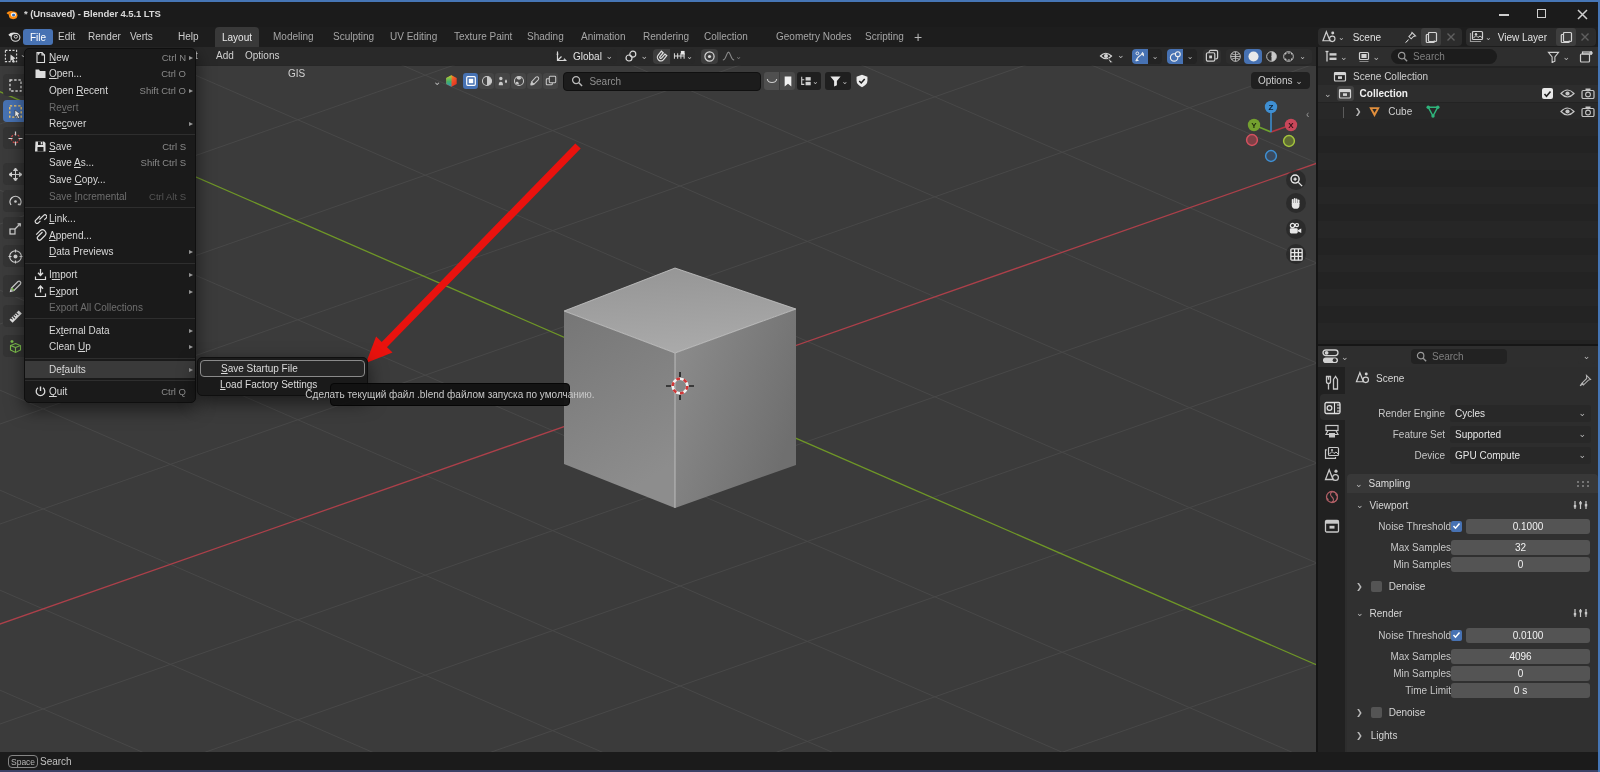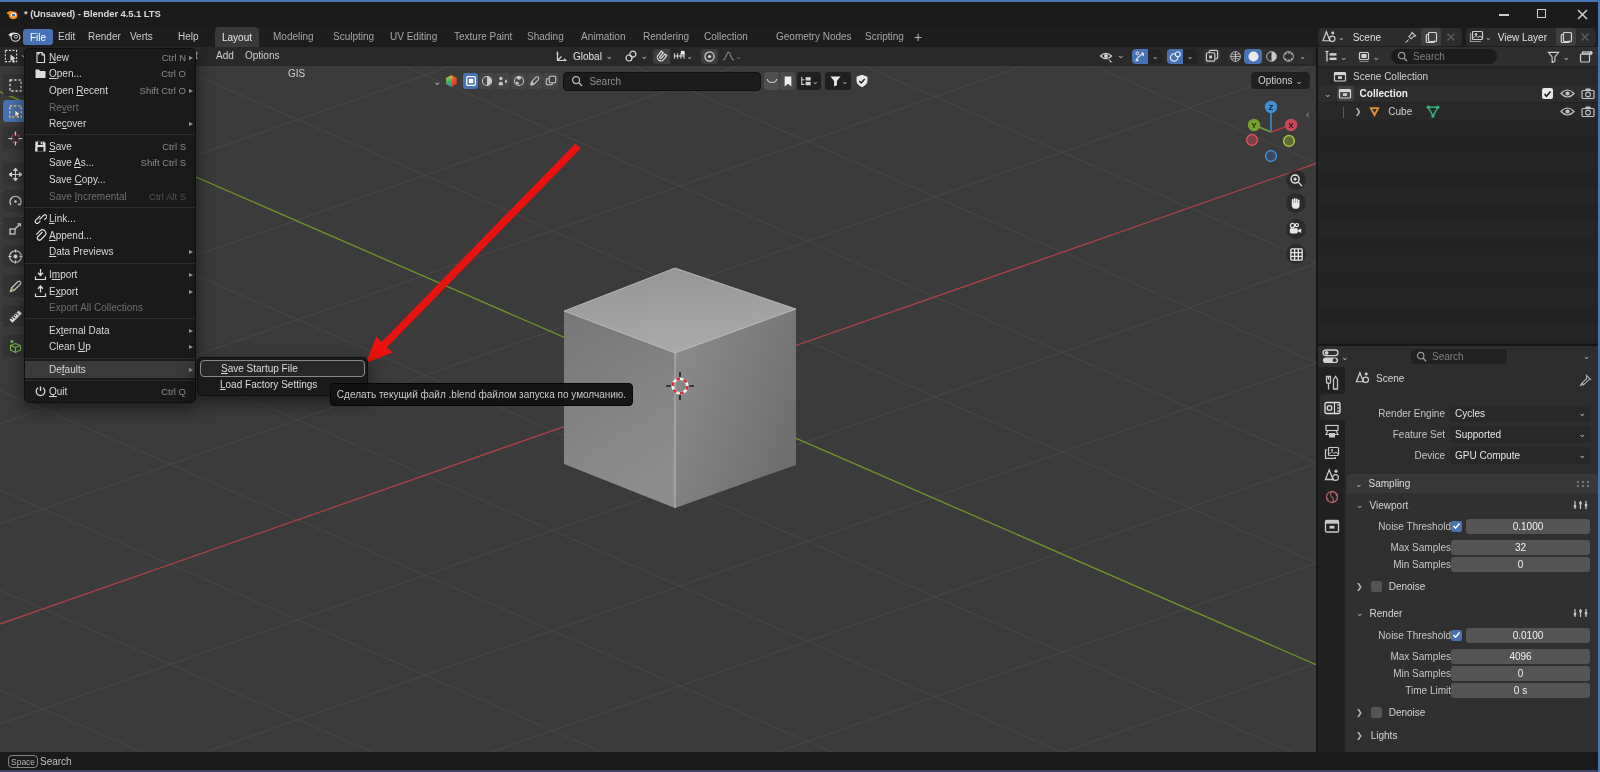--- a/index.html
+++ b/index.html
@@ -708,21 +708,21 @@
           <span style="margin-left:auto;padding-left:8px;font-size:9.5px;color:#8a8a8a;">Ctrl Q</span>
           <span style="width:7px;flex:none;"></span>
         </div>
       </div>
 
     <div class="abs" id="submenu" style="left:197px;top:310px;width:171px;background:#1a1a1a;border:1px solid #0f0f0f;border-radius:5px;box-shadow:0 6px 18px rgba(0,0,0,0.55);z-index:40;padding:2px 0;">
       <div class="nw" style="height:16.5px;margin:0 2px;border:1px solid #8a8a8a;border-radius:4px;background:#272727;display:flex;align-items:center;padding-left:20px;font-size:10px;color:#dcdcdc;"><span style="text-decoration:underline">S</span>ave Startup File</div>
       <div class="nw" style="height:16.5px;display:flex;align-items:center;padding-left:22px;font-size:10px;color:#dcdcdc;"><span style="text-decoration:underline">L</span>oad Factory Settings</div>
     </div>
 
-    <div class="abs nw" style="left:330px;top:336px;width:303px;height:23px;background:rgba(18,18,18,0.96);border:1px solid #060606;border-radius:4px;z-index:45;display:flex;align-items:center;justify-content:center;font-size:10px;color:#c9c9c9;">Сделать текущий файл .blend файлом запуска по умолчанию.</div>
+    <div class="abs nw" style="left:330px;top:336px;width:240px;height:23px;background:rgba(18,18,18,0.96);border:1px solid #060606;border-radius:4px;z-index:45;display:flex;align-items:center;justify-content:center;font-size:10px;color:#c9c9c9;">Сделать текущий файл .blend файлом запуска по умолчанию.</div>
   </div>
 
   <div class="abs" style="left:1316px;top:47px;width:2px;height:705px;background:#151515;"></div>
   <div class="abs" id="outliner" style="left:1318px;top:47px;width:282px;height:297px;background:#232323;overflow:hidden;">
 
     <div class="abs row" style="left:0;top:0;width:282px;height:19px;background:#2e2e2e;">
       <svg width="14" height="13" viewBox="0 0 14 13" style="margin-left:6px;">
           <path d="M3 1.5 v10" stroke="#d0d0d0" stroke-width="1.3"></path>
           <path d="M1.5 1.5 h3" stroke="#d0d0d0" stroke-width="1.3"></path>
           <rect x="5.5" y="3.2" width="7" height="2.4" fill="#d0d0d0"></rect>

